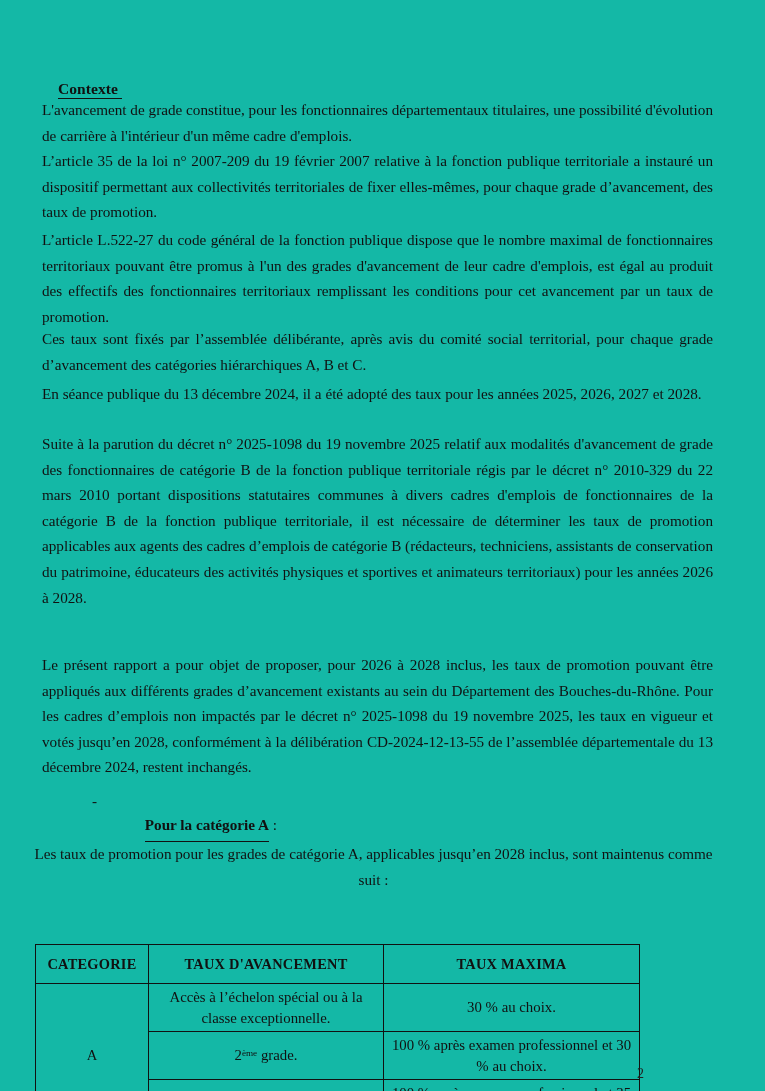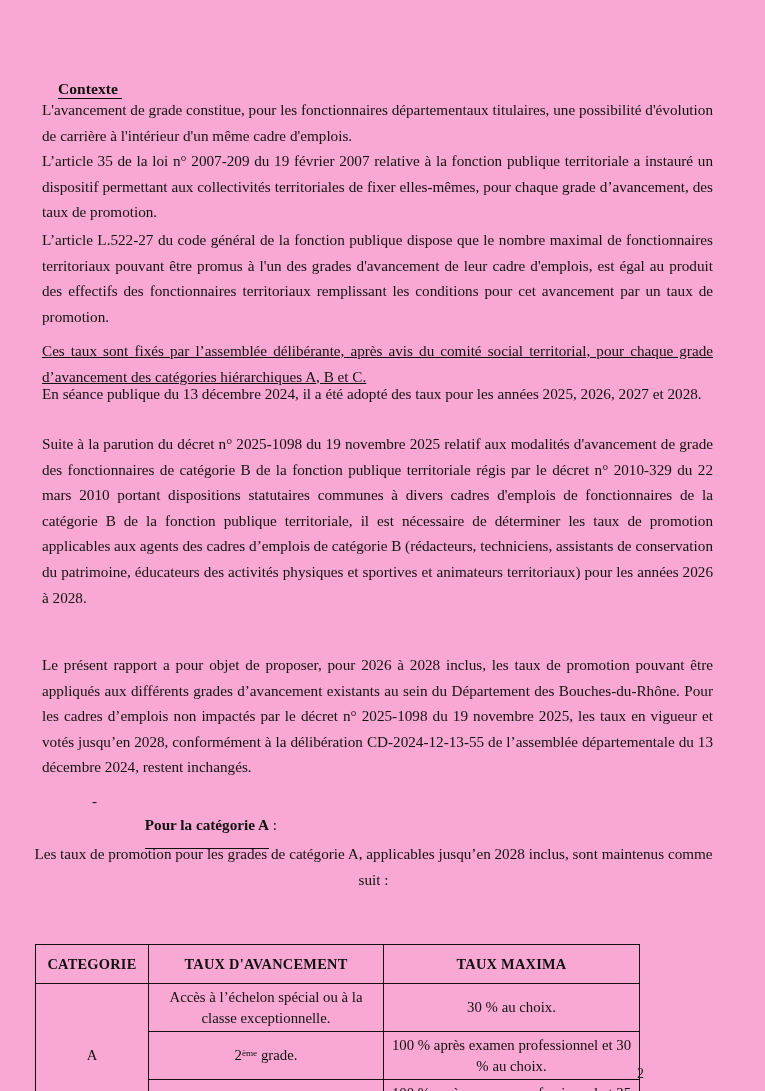--- a/index.html
+++ b/index.html
@@ -17,21 +17,21 @@
     -webkit-font-smoothing: antialiased;
     overflow: hidden;
   }
 
   .page {
     position: absolute;
     left: 0;
     top: 0;
     width: 765px;
     height: 1091px;
-    background: #f9a8d4;
+    background: #14b8a6;
   }
 
   
   .body-col {
     position: absolute;
     left: 42px;
     width: 671px;          
   }
 
   .heading {
@@ -73,21 +73,21 @@
     text-align: left;
     font-size: 15.2px;
   }
   .bullet-text {
     font-weight: bold;
     font-size: 15.2px;
     white-space: pre;
   }
   .bullet-text .u {
     border-bottom: 1.6px solid #111;
-    padding-bottom: 11px;
+    padding-bottom: 4px;
     display: inline-block;
   }
   .bullet-colon {
     font-weight: normal;
   }
 
   
   .rates-table-wrap {
     position: absolute;
     left: 35px;
@@ -165,21 +165,21 @@
   </div>
 
   <div class="body-col" style="top:148px;">
     <p class="para">L’article 35 de la loi n° 2007-209 du 19 février 2007 relative à la fonction publique territoriale a instauré un dispositif permettant aux collectivités territoriales de fixer elles-mêmes, pour chaque grade d’avancement, des taux de promotion.</p>
   </div>
 
   <div class="body-col" style="top:227px;">
     <p class="para">L’article L.522-27 du code général de la fonction publique dispose que le nombre maximal de fonctionnaires territoriaux pouvant être promus à l'un des grades d'avancement de leur cadre d'emplois, est égal au produit des effectifs des fonctionnaires territoriaux remplissant les conditions pour cet avancement par un taux de promotion.</p>
   </div>
 
-  <div class="body-col" style="top:338px;text-decoration:underline;">
+  <div class="body-col" style="top:326px;">
     <p class="para">Ces taux sont fixés par l’assemblée délibérante, après avis du comité social territorial, pour chaque grade d’avancement des catégories hiérarchiques A, B et C.</p>
   </div>
 
   <div class="body-col" style="top:381px;">
     <p class="para">En séance publique du 13 décembre 2024, il a été adopté des taux pour les années 2025, 2026, 2027 et 2028.</p>
   </div>
 
   <div class="body-col" style="top:431px;">
     <p class="para">Suite à la parution du décret n° 2025-1098 du 19 novembre 2025 relatif aux modalités d'avancement de grade des fonctionnaires de catégorie B de la fonction publique territoriale régis par le décret n° 2010-329 du 22 mars 2010 portant dispositions statutaires communes à divers cadres d'emplois de fonctionnaires de la catégorie B de la fonction publique territoriale, il est nécessaire de déterminer les taux de promotion applicables aux agents des cadres d’emplois de catégorie B (rédacteurs, techniciens, assistants de conservation du patrimoine, éducateurs des activités physiques et sportives et animateurs territoriaux) pour les années 2026 à 2028.</p>
   </div>

